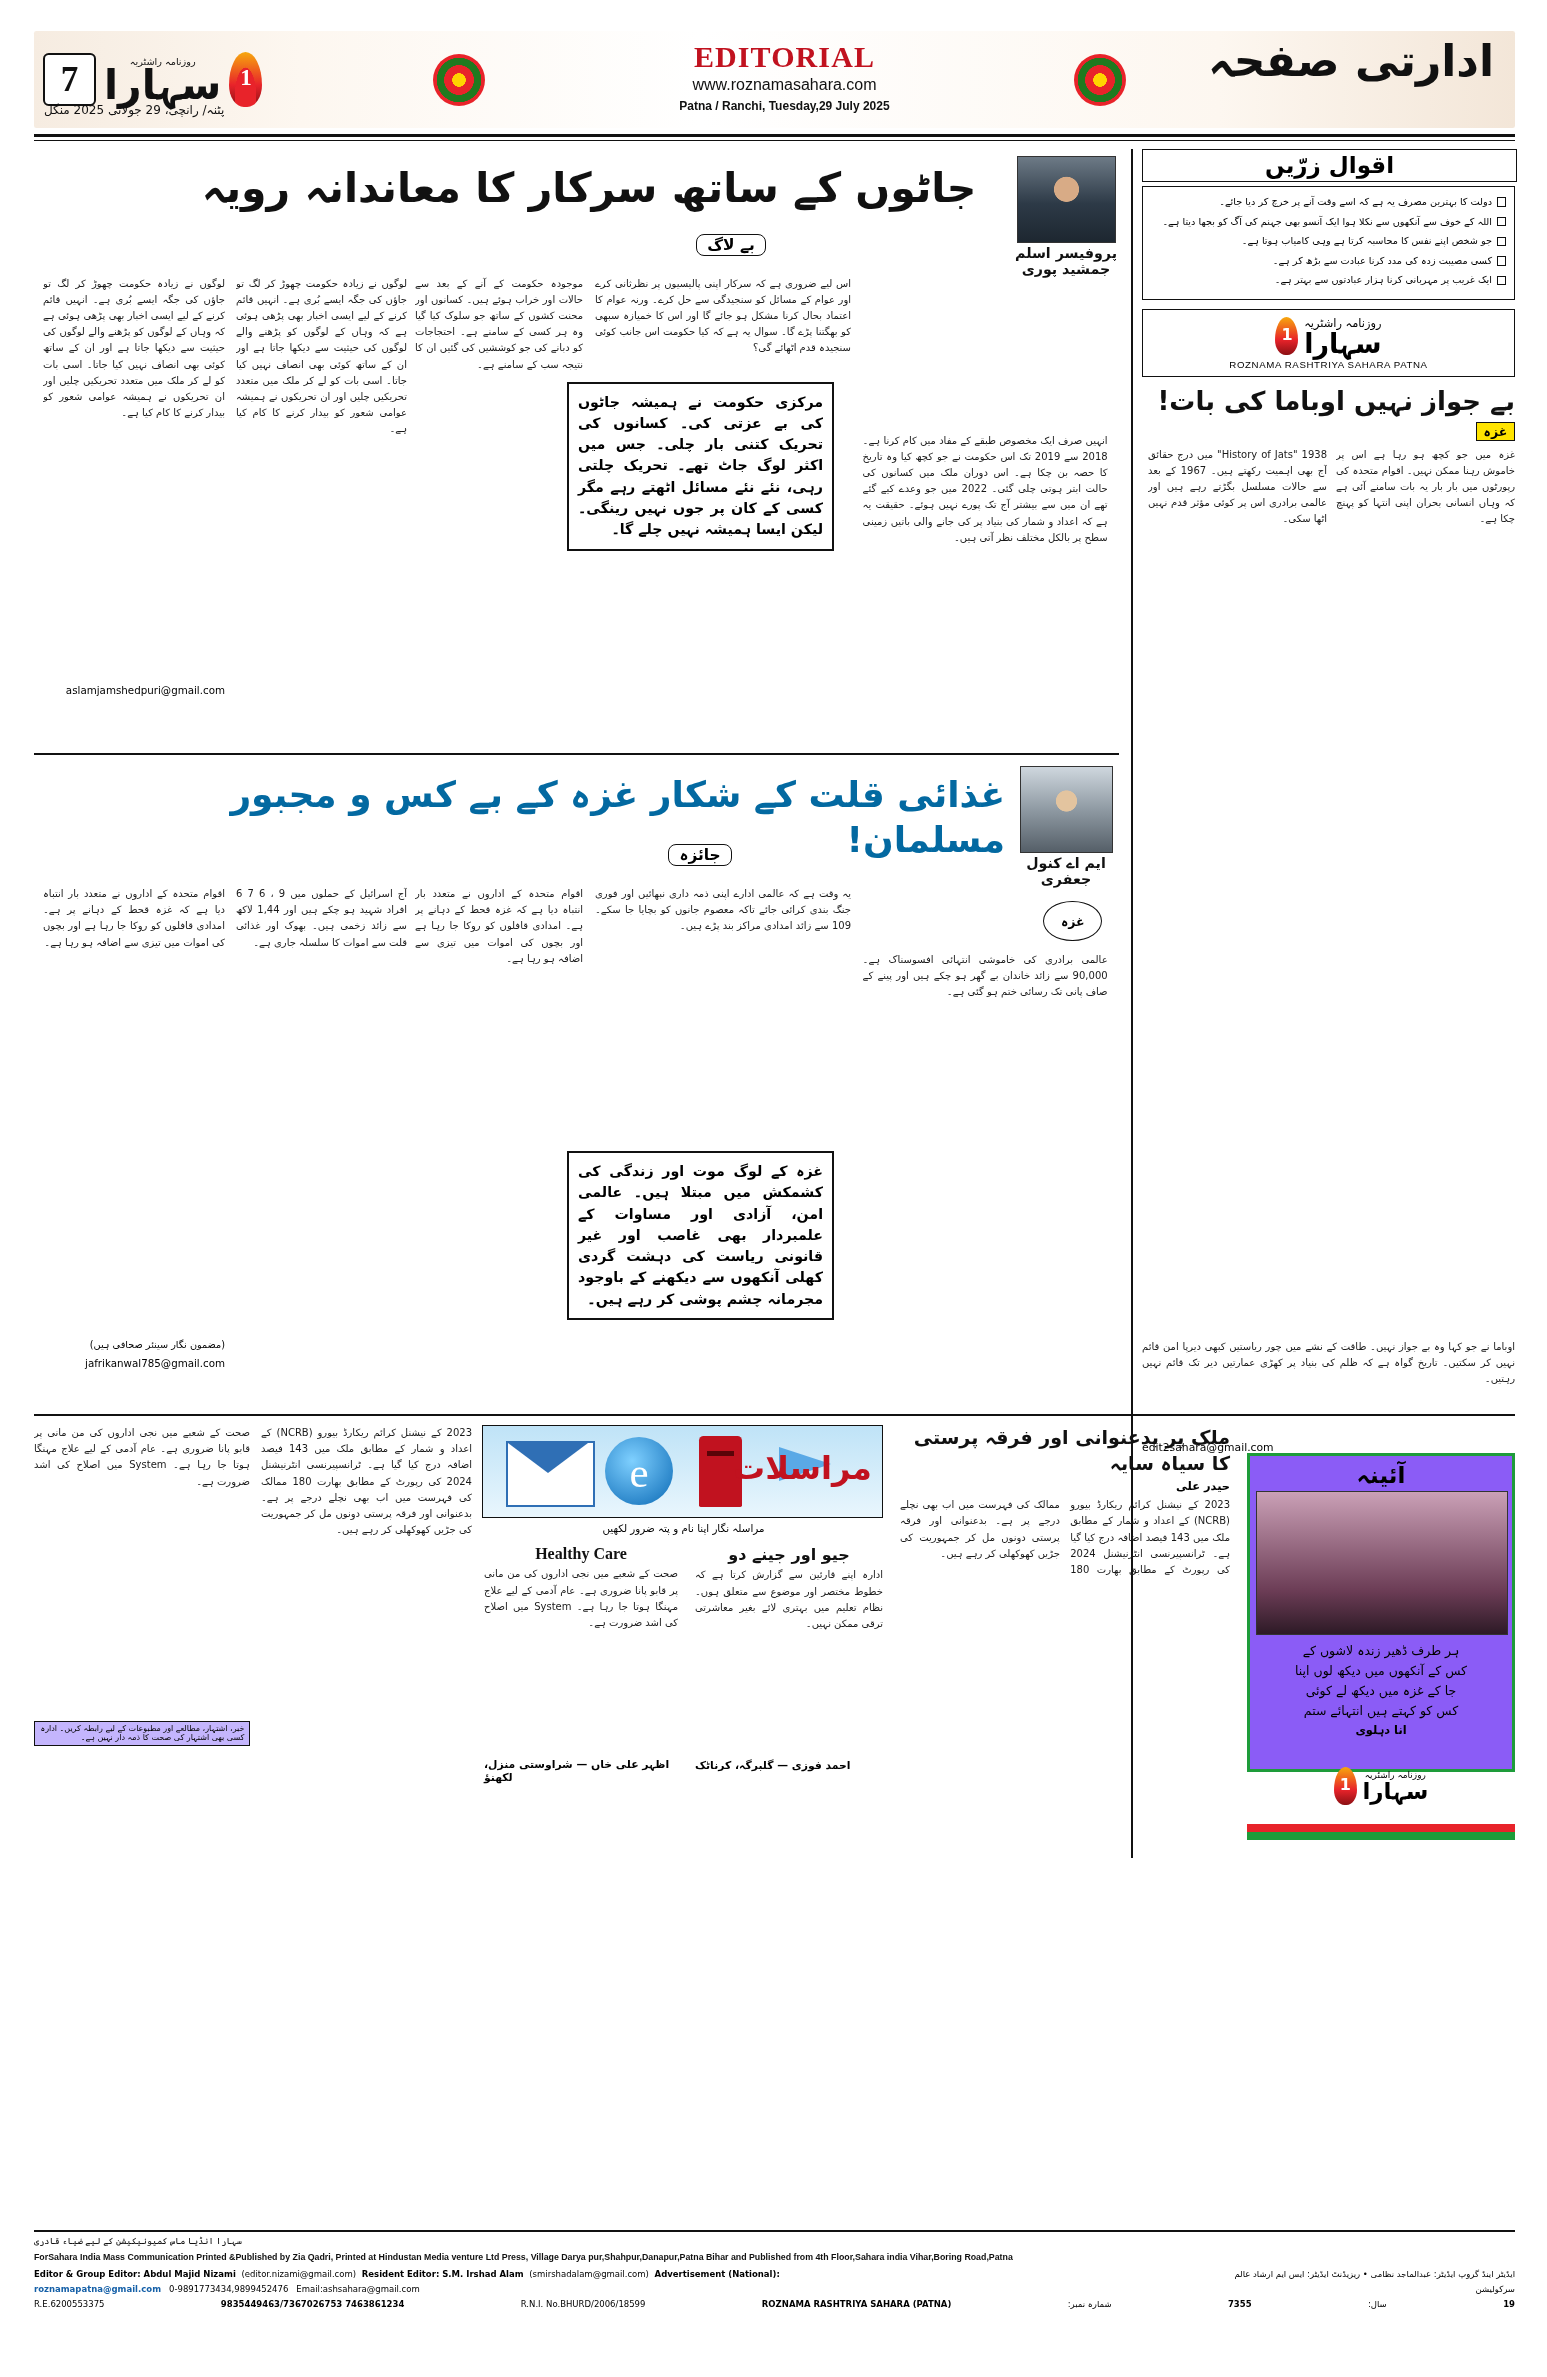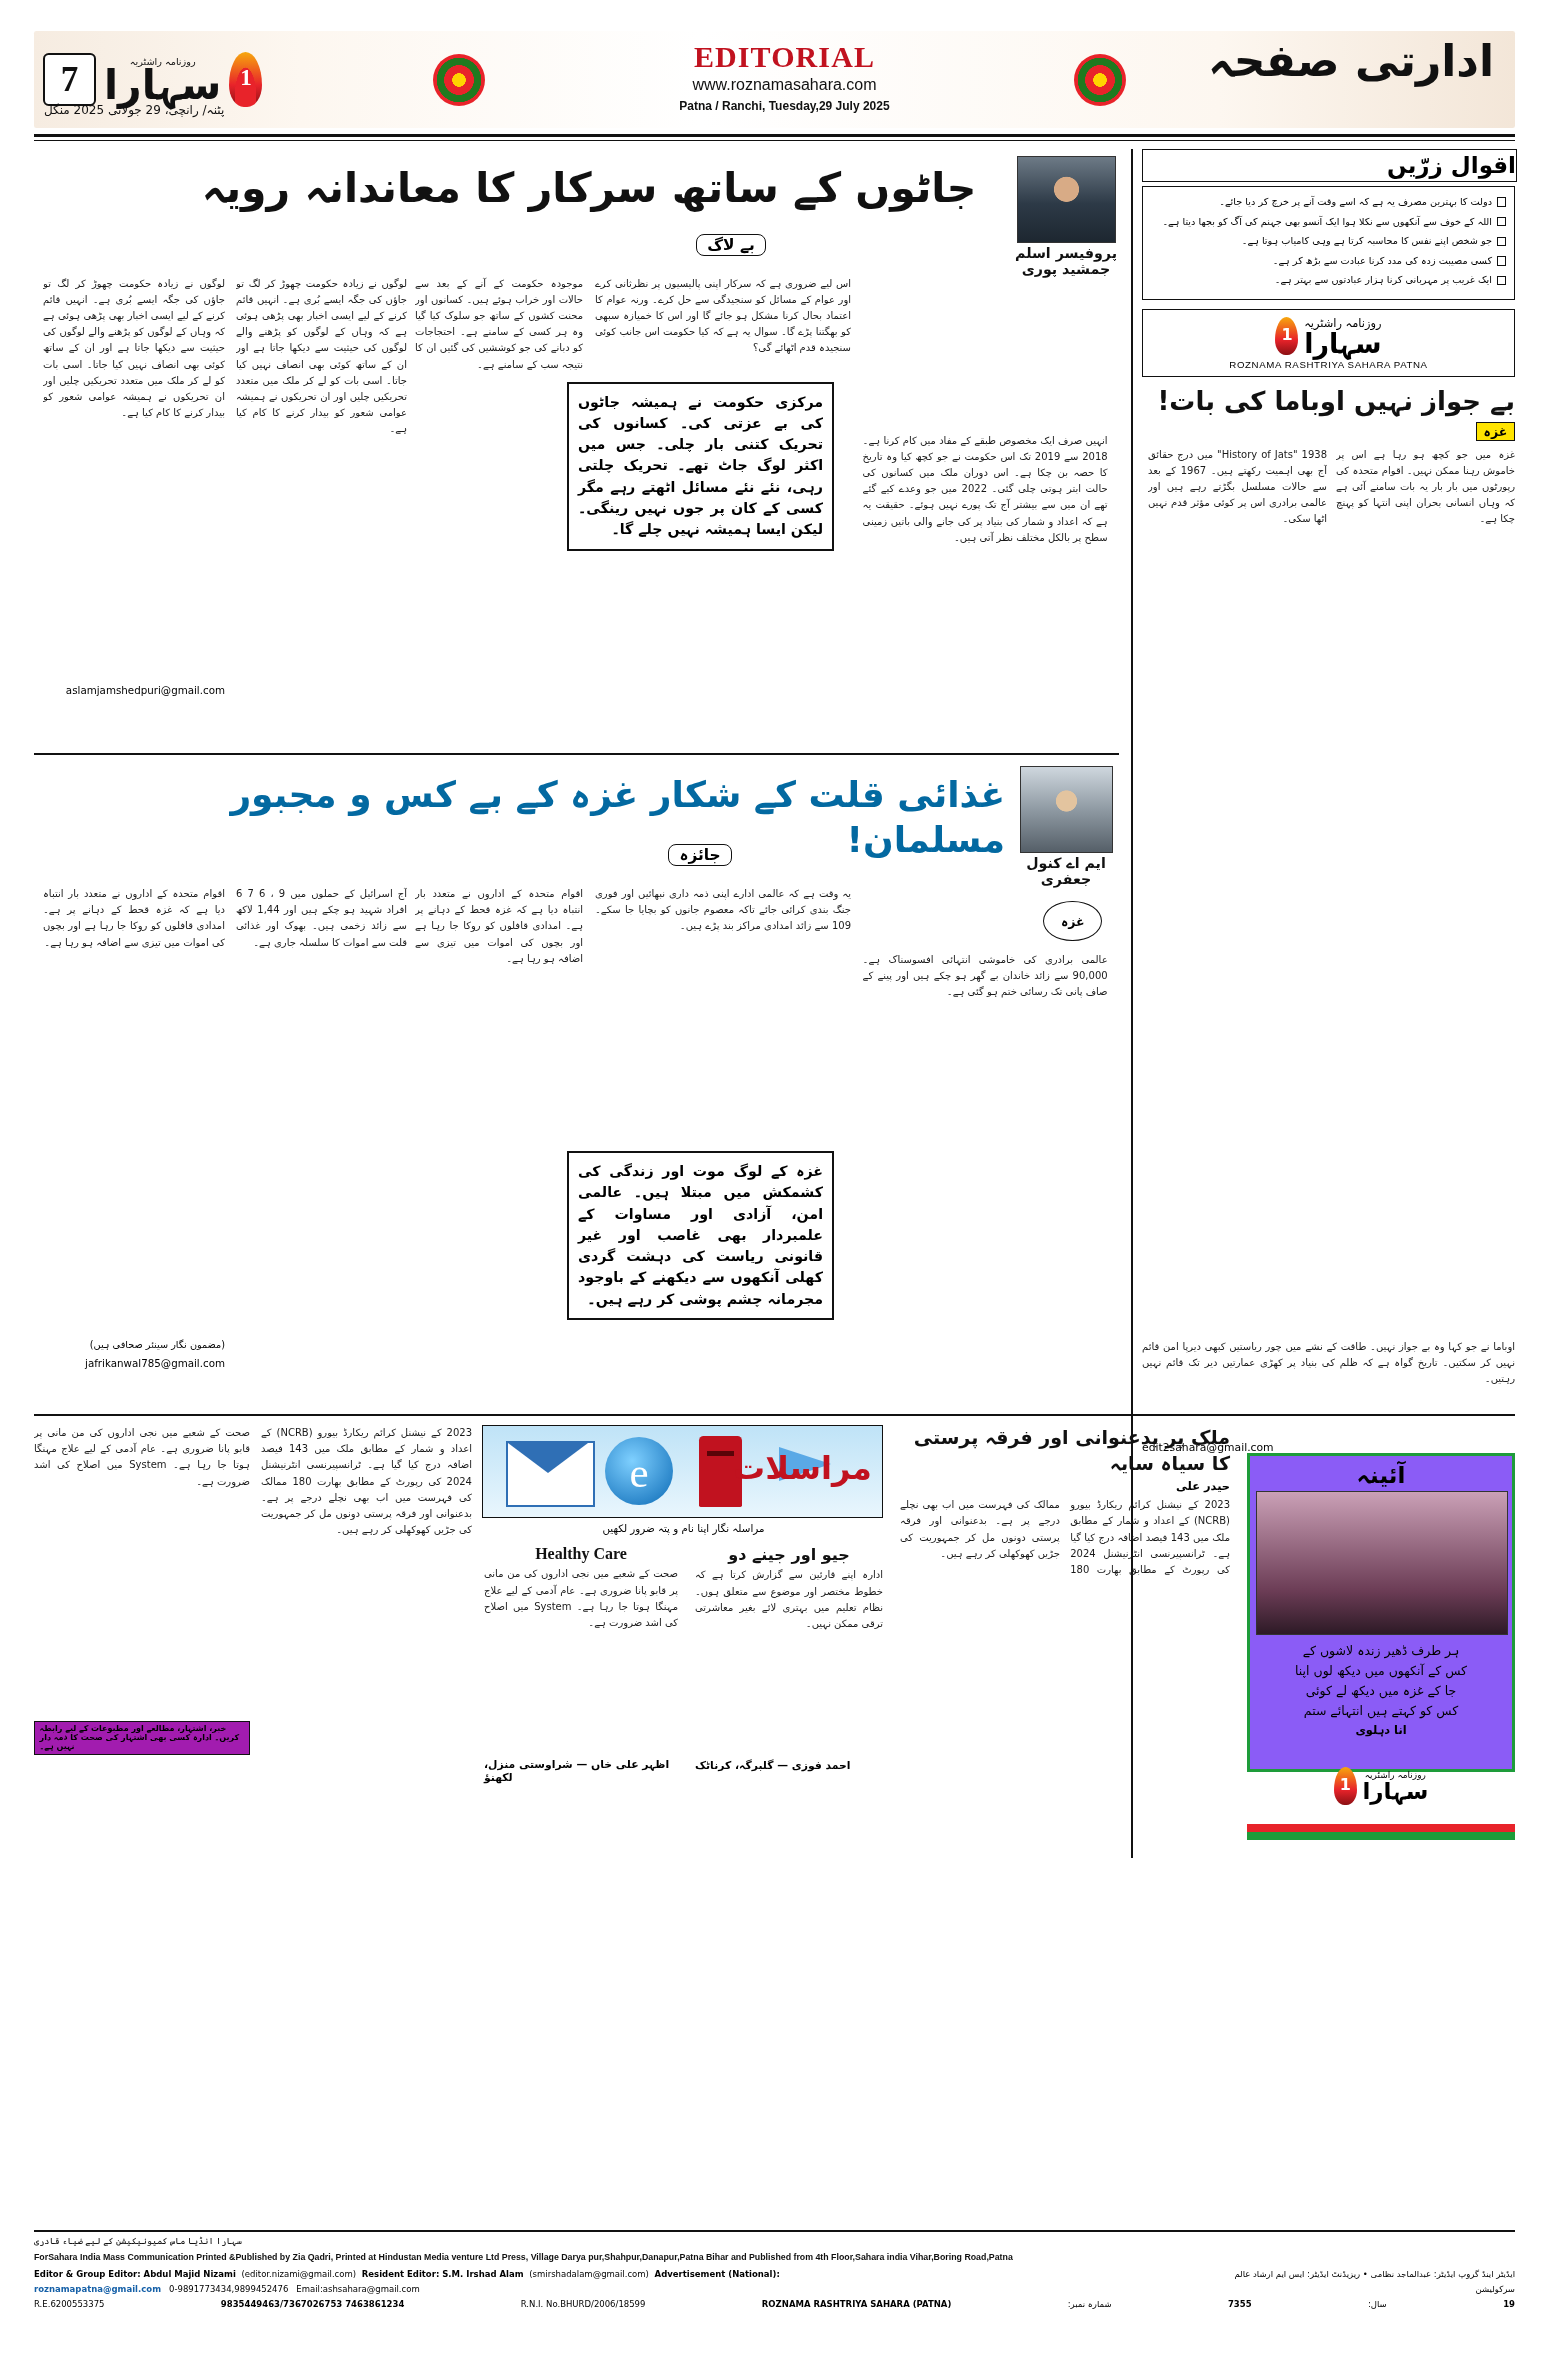--- a/index.html
+++ b/index.html
@@ -61,21 +61,21 @@
       direction:rtl;text-align:justify;background:#fff;}
   .photo{background:linear-gradient(160deg,#8a8f96,#4c5157);border:1.1px solid #333;}
   .photo.face{background:
      radial-gradient(circle at 50% 38%, #d8ab86 0 17%, transparent 18%),
      linear-gradient(180deg,#6d7a86 0%,#2d3a47 55%,#1d2730 100%);}
   .photo.face2{background:
      radial-gradient(circle at 50% 40%, #e3c49f 0 15%, transparent 16%),
      linear-gradient(180deg,#cfd7de 0%,#8f9aa3 50%,#555f68 100%);}
 
   
-  .rail-title{border:1.7px solid #111;background:#fff;text-align:right;font-size:23px;font-weight:bold;
+  .rail-title{border:1.7px solid #111;background:#fff;text-align:center;font-size:23px;font-weight:bold;
     direction:rtl;padding:2.3px 0;}
   .aqwal-box{border:1.7px solid #111;padding:6.8px 8px;direction:rtl;}
   .aqwal-item{display:flex;gap:4.6px;align-items:flex-start;font-size:9.7px;line-height:1.55;margin-bottom:4.6px;
      direction:rtl;text-align:justify;}
   .sq{flex:0 0 auto;width:7.4px;height:7.4px;border:1.1px solid #111;margin-top:3.4px;}
   .sahara-logo-row{display:flex;align-items:center;gap:5.7px;justify-content:center;}
   .mini-flame{width:23px;height:38px;background:linear-gradient(180deg,#f7a80d,#e8232a 60%,#8c1014);
      border-radius:50% 50% 45% 45%/60% 60% 40% 40%;position:relative;}
   .mini-flame:after{content:"1";position:absolute;left:0;right:0;top:8px;text-align:center;color:#fff;font-size:16px;font-weight:bold;}
   .tag-yellow{background:#ffe400;border:1.1px solid #111;font-size:12.5px;font-weight:bold;padding:1.1px 6.8px;direction:rtl;display:inline-block;}
@@ -90,21 +90,21 @@
   .postbox{position:absolute;left:216px;top:10.3px;width:43px;height:71px;background:#c1121f;border-radius:4.6px 4.6px 1.7px 1.7px;}
   .postbox:after{content:"";position:absolute;left:8px;top:15px;width:27px;height:4.6px;background:#5a0408;}
   .plane{position:absolute;left:296px;top:20.5px;width:0;height:0;border-left:52px solid #5aa9e6;border-top:17px solid transparent;border-bottom:17px solid transparent;}
 
   
   .footer{position:absolute;left:34px;top:2230px;width:1481px;}
   .foot-rule{height:1.7px;background:#111;width:100%;}
   .foot-line{font-family:"Liberation Sans",sans-serif;font-size:8.8px;color:#111;text-align:left;line-height:1.5;}
   .foot-b{font-weight:bold;}
   .foot-grid{display:flex;justify-content:space-between;align-items:center;font-size:8.5px;}
-  .yellow-note{background:#a21caf;border:1.1px solid #111;font-size:8px;direction:rtl;padding:2.3px 4.6px;text-align:left;font-weight:bold;}
+  .yellow-note{background:#c4b5fd;border:1.1px solid #111;font-size:8px;direction:rtl;padding:2.3px 4.6px;text-align:right;}
   .redbar{height:8px;background:#e8232a;}
   .greenbar{height:8px;background:#1e9c3a;}
 </style>
 </head>
 <body>
 
 <div class="page">
 
   <div class="masthead">
     <div class="mh-band"></div>

